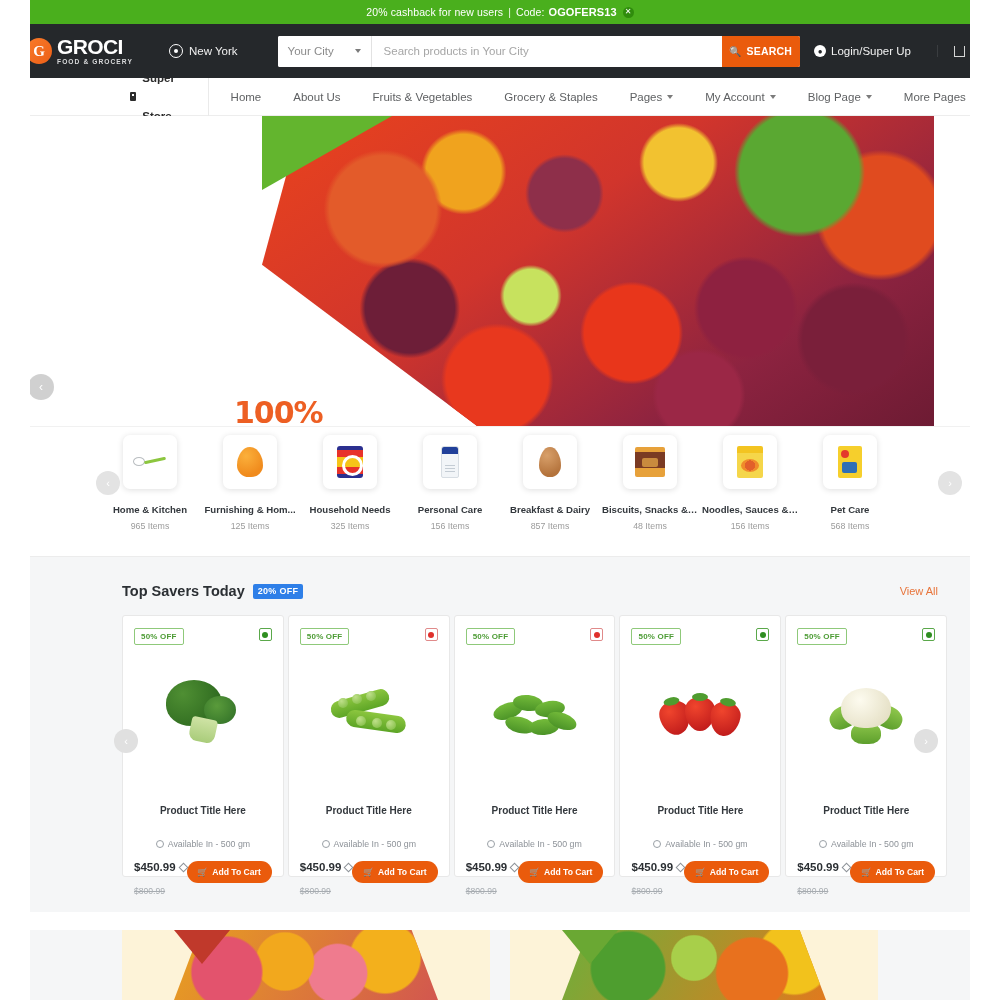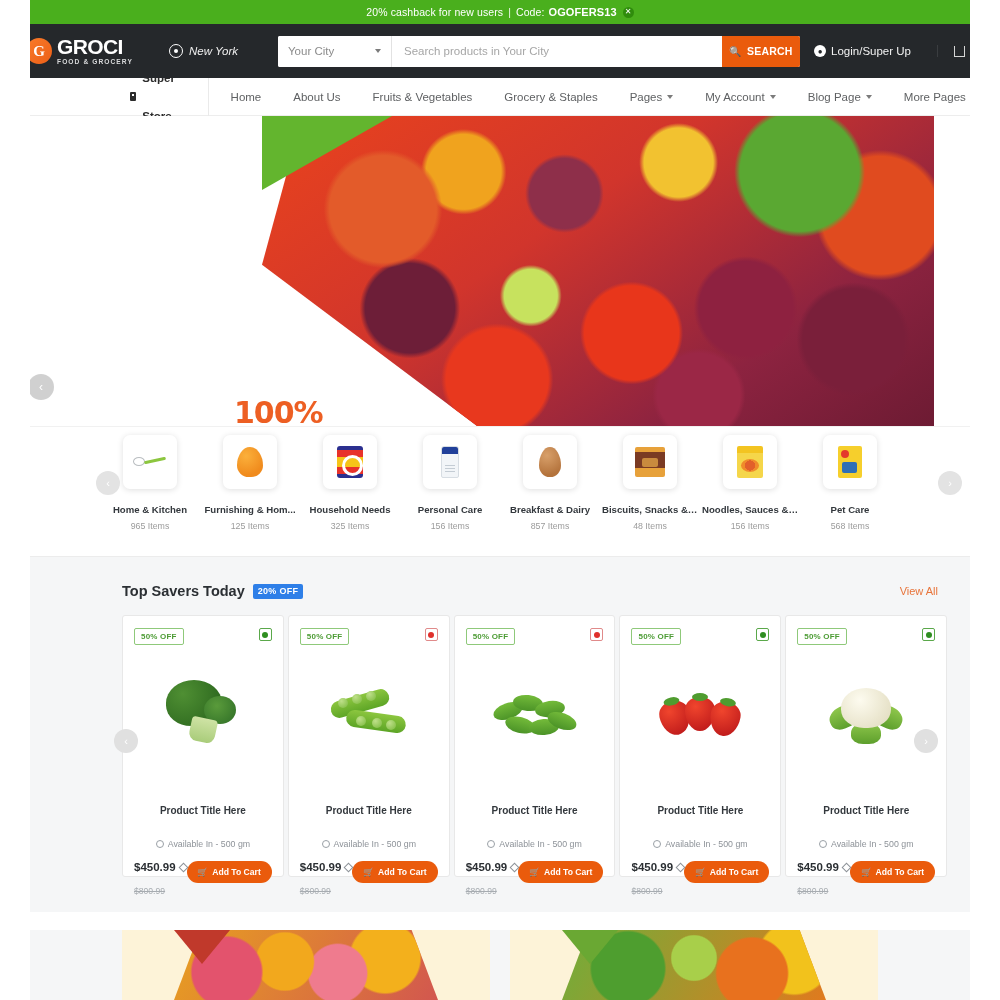--- a/index.html
+++ b/index.html
@@ -45,28 +45,28 @@
   .logo-sub {
     color: #d9dadb; font-size: 6.6px; letter-spacing: 1.1px;
     margin-top: 2px; font-weight: bold;
   }
   .loc { display:flex; align-items:center; gap:6px; margin-left: 36px; }
   .loc-pin {
     width: 14px; height: 14px; border: 1.6px solid #fff; border-radius:50%;
     display:flex; align-items:center; justify-content:center;
   }
   .loc-pin i { width: 4px; height:4px; background:#fff; border-radius:50%; display:block; }
-  .loc-name { color: #f0f0f0; font-size: 11.5px; font-style: italic; }
+  .loc-name { color: #f0f0f0; font-size: 11.5px; }
 
   .searchbar {
     display: flex; margin-left: 40px; height: 31px; width: 522px;
     background: #fff; border-radius: 2px; overflow: hidden;
   }
   .city-select {
-    width: 114px; display: flex; align-items: center; justify-content: space-between;
+    width: 94px; display: flex; align-items: center; justify-content: space-between;
     padding: 0 10px; font-size: 11.5px; color: #8b8b8b;
     border-right: 1px solid #e2e2e2; cursor: pointer; background:#fff;
   }
   .caret { border-left:3.2px solid transparent; border-right:3.2px solid transparent;
            border-top:4px solid #7b7b7b; display:block; }
   .search-input {
     flex: 1; border: 0; outline: 0; padding: 0 12px; font-size: 11.5px; color: #555;
     font-family: "Liberation Sans", sans-serif;
   }
   .search-input::placeholder { color: #a6a6a6; }

